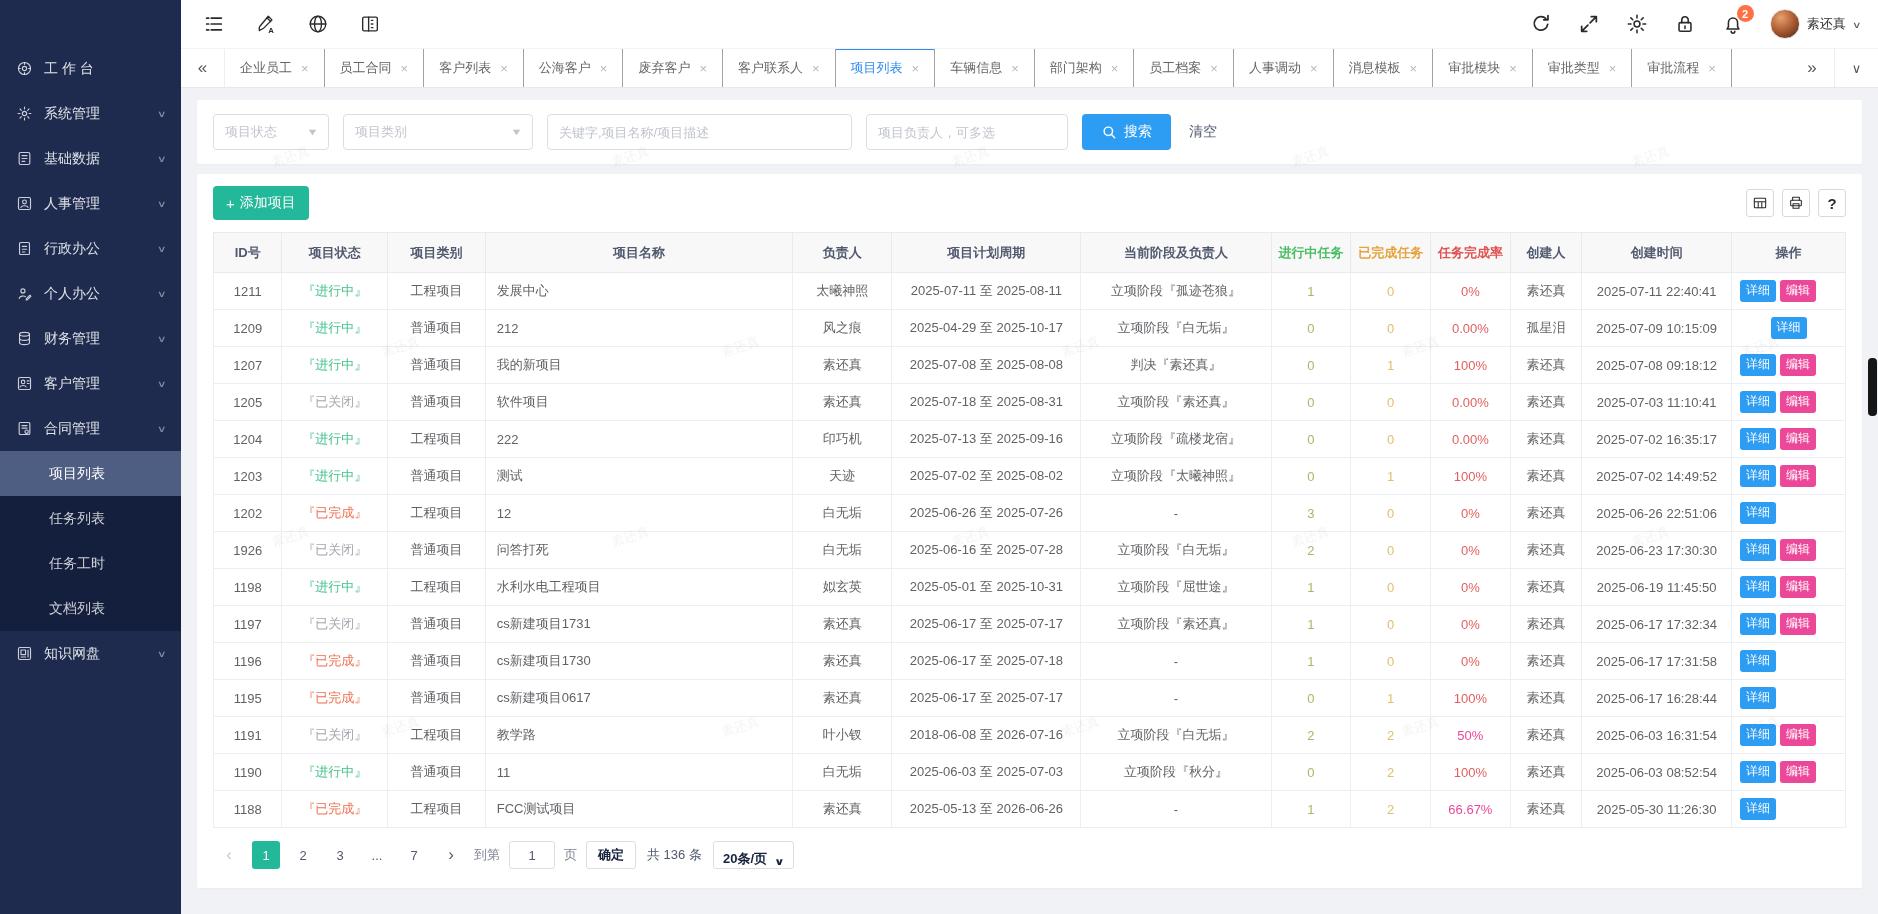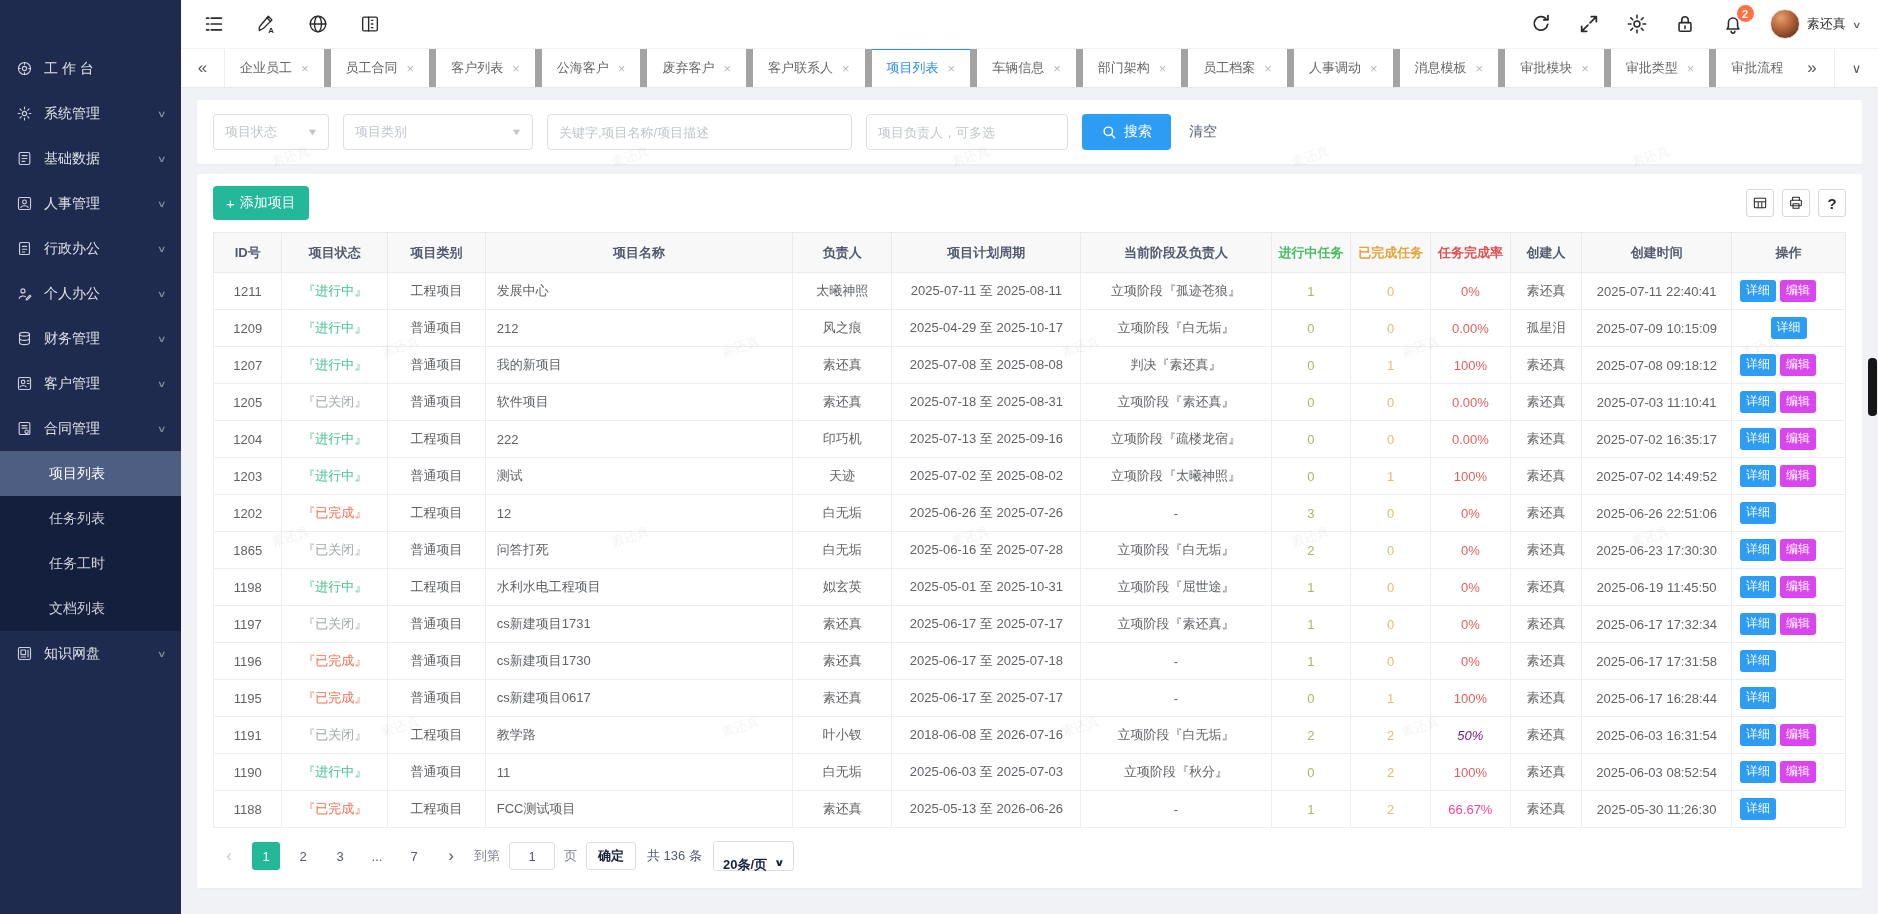--- a/index.html
+++ b/index.html
@@ -29,21 +29,21 @@
   .userbox { display:flex; align-items:center; gap:7px; cursor:pointer; color:#333; font-size:13px; }
   .avatar { width:30px; height:30px; border-radius:50%; background:radial-gradient(circle at 35% 28%, #e8a06b 0%, #b06036 45%, #6e3a20 80%, #4e2815 100%); border:1px solid #e2e2e2; }
   .u-caret { font-size:10px; color:#555; transform:scale(1.3,.9); }
 
   
   .tabbar { height:40px; background:#fff; display:flex; align-items:stretch; border-bottom:1px solid #e8e8e8; border-top:1px solid #f3f3f3; }
   .tab-ctrl { width:44px; display:flex; align-items:center; justify-content:center; color:#555; font-size:17px; cursor:pointer; flex-shrink:0; }
   .tab-ctrl.bl { border-left:1px solid #eee; }
   .tab-ctrl.br { border-right:1px solid #eee; }
   .tabs { display:flex; overflow:hidden; }
-  .tab { display:flex; align-items:center; gap:9px; padding:0 15px; border-right:7px solid #a3a3a3; color:#666; font-size:13px; cursor:pointer; position:relative; white-space:nowrap; }
+  .tab { display:flex; align-items:center; gap:9px; padding:0 15px; border-right:1px solid #a3a3a3; color:#666; font-size:13px; cursor:pointer; position:relative; white-space:nowrap; }
   .tab.active { color:#2d8cf0; }
   .tab.active::before { content:""; position:absolute; top:-1px; left:0; right:0; height:2px; background:#2d8cf0; }
   .tab .x { color:#b8b8b8; font-size:13px; }
   .tab-spacer { flex:1; }
 
   
   .content { flex:1; padding:12px 16px 0; display:flex; flex-direction:column; position:relative; overflow:hidden; }
   .card { background:#fff; border-radius:2px; box-shadow:0 1px 2px rgba(0,0,0,.03); }
 
   .filter-card { padding:14px 16px; display:flex; align-items:center; gap:14px; margin-bottom:10px; flex-shrink:0; }
@@ -59,31 +59,31 @@
   .btn-add { height:34px; background:#23b899; color:#fff; border:none; border-radius:4px; padding:0 13px; font-size:14px; display:flex; align-items:center; gap:5px; cursor:pointer; font-family:inherit; }
   .tool-icons { display:flex; gap:8px; }
   .tool-btn { width:28px; height:28px; border:1px solid #d6d9de; border-radius:3px; background:#fff; display:flex; align-items:center; justify-content:center; color:#2b2b2b; cursor:pointer; font-size:15px; font-weight:bold; }
   .tool-btn svg { width:16px; height:16px; }
 
   table.grid { width:100%; border-collapse:collapse; table-layout:fixed; font-size:13px; flex-shrink:0; }
   .grid th { background:#f8f8f9; color:#515a6e; font-weight:bold; height:40px; border:1px solid #e8eaec; padding:0 4px; white-space:nowrap; overflow:hidden; }
   .grid td { height:37px; border:1px solid #ebeef5; text-align:center; color:#606266; padding:0 6px; white-space:nowrap; overflow:hidden; text-overflow:ellipsis; background:#fff; }
   .grid td.al { text-align:left; padding-left:11px; }
   .abtn { display:inline-block; padding:4px 6px; border-radius:3px; color:#fff; font-size:12px; margin:0 2px; cursor:pointer; line-height:1.15; white-space:nowrap; }
-  .abtn.blue { background:#2d9cf3; } .abtn.green { background:#d946ef; } .abtn.orange { background:#f0662f; }
+  .abtn.blue { background:#2d9cf3; } .abtn.green { background:#ec4899; } .abtn.orange { background:#f0662f; }
 
   .pagination { display:flex; align-items:center; gap:9px; padding:13px 2px; color:#515a6e; font-size:13px; flex-shrink:0; }
   .pg { min-width:28px; height:28px; border-radius:3px; display:flex; align-items:center; justify-content:center; cursor:pointer; padding:0 4px; }
   .pg.active { background:#23b899; color:#fff; }
   .pg.arrow { color:#c5c8ce; font-size:17px; }
   .pg.arrow.on { color:#515a6e; }
   .goto-input { width:46px; height:28px; border:1px solid #dcdee2; border-radius:3px; text-align:center; font-size:13px; color:#515a6e; outline:none; font-family:inherit; }
   .confirm { height:28px; padding:0 11px; border:1px solid #dcdee2; border-radius:3px; background:#fff; font-weight:bold; color:#17233d; cursor:pointer; font-size:13px; font-family:inherit; }
   .total { margin:0 2px; }
-  .size-select { height:28px; border:1px solid #dcdee2; border-radius:3px; padding:14px 9px; display:flex; align-items:flex-start; gap:8px; cursor:pointer; color:#17233d; font-weight:bold; }
+  .size-select { height:28px; border:1px solid #dcdee2; border-radius:3px; padding:0 9px; display:flex; align-items:flex-end; gap:8px; cursor:pointer; color:#17233d; font-weight:bold; }
   .size-select .vc { font-size:11px; transform:scale(1.2,.9); }
 
   .wm { position:absolute; transform:rotate(-18deg); color:rgba(0,0,0,.05); font-size:13px; pointer-events:none; z-index:3; white-space:nowrap; }
   .vscroll-thumb { position:absolute; right:1px; top:358px; width:9px; height:58px; background:#161616; border-radius:4px; z-index:9; cursor:pointer; }
 </style>
 </head>
 <body>
 
 <div class="app">
 
@@ -555,21 +555,21 @@
                 <td>2025-06-26 至 2025-07-26</td>
                 <td>-</td>
                 <td style="color: rgb(171, 183, 100);">3</td>
                 <td style="color: rgb(223, 193, 107);">0</td>
                 <td style="color: rgb(226, 95, 95);">0%</td>
                 <td>素还真</td>
                 <td>2025-06-26 22:51:06</td>
                 <td><span class="abtn blue">详细</span><span class="abtn orange">反确认完成</span></td>
               </tr>
               <tr>
-                <td>1865</td>
+                <td>1926</td>
                 <td style="color: rgb(162, 166, 173);">『已关闭』</td>
                 <td>普通项目</td>
                 <td class="al">问答打死</td>
                 <td>白无垢</td>
                 <td>2025-06-16 至 2025-07-28</td>
                 <td>立项阶段『白无垢』</td>
                 <td style="color: rgb(171, 183, 100);">2</td>
                 <td style="color: rgb(223, 193, 107);">0</td>
                 <td style="color: rgb(226, 95, 95);">0%</td>
                 <td>素还真</td>
@@ -639,21 +639,21 @@
               <tr>
                 <td>1191</td>
                 <td style="color: rgb(162, 166, 173);">『已关闭』</td>
                 <td>工程项目</td>
                 <td class="al">教学路</td>
                 <td>叶小钗</td>
                 <td>2018-06-08 至 2026-07-16</td>
                 <td>立项阶段『白无垢』</td>
                 <td style="color: rgb(171, 183, 100);">2</td>
                 <td style="color: rgb(223, 193, 107);">2</td>
-                <td style="color: #701a75; font-style: italic;">50%</td>
+                <td style="color: #ec4899;">50%</td>
                 <td>素还真</td>
                 <td>2025-06-03 16:31:54</td>
                 <td><span class="abtn blue">详细</span><span class="abtn green">编辑</span><span class="abtn orange">删除</span></td>
               </tr>
               <tr>
                 <td>1190</td>
                 <td style="color: rgb(69, 194, 141);">『进行中』</td>
                 <td>普通项目</td>
                 <td class="al">11</td>
                 <td>白无垢</td>

